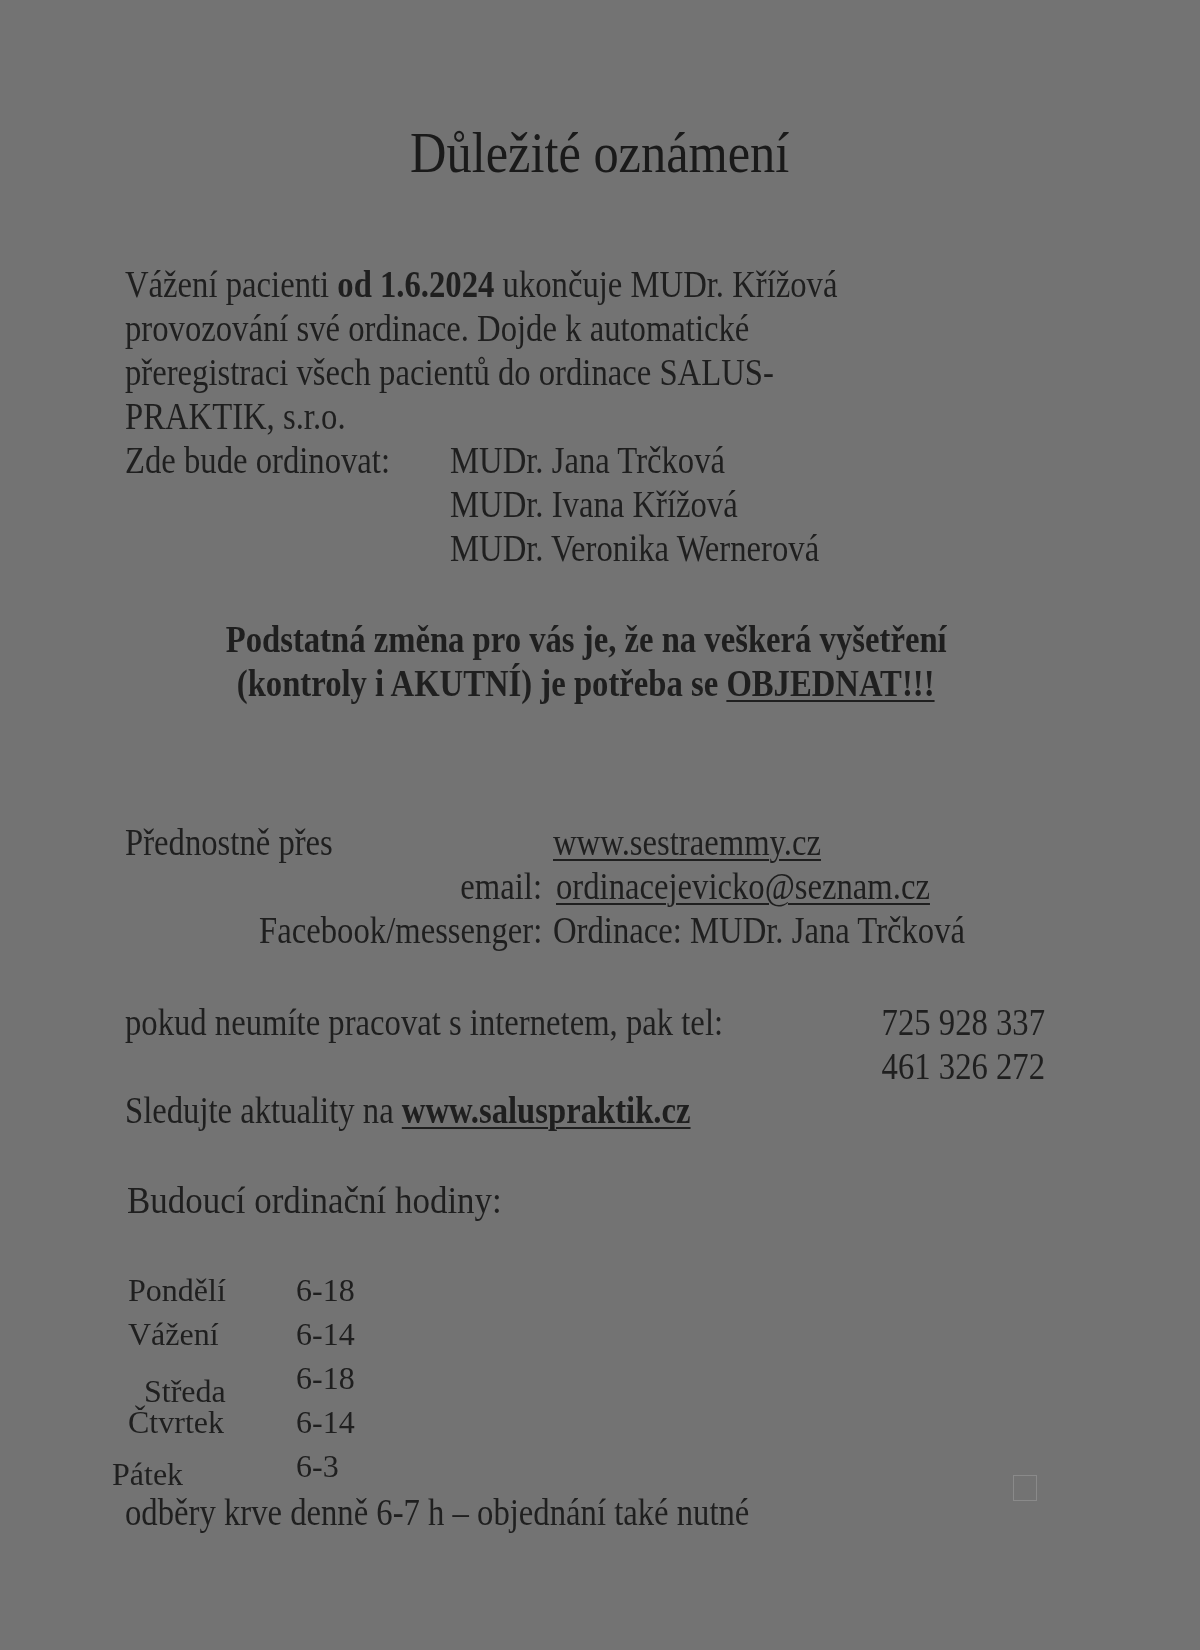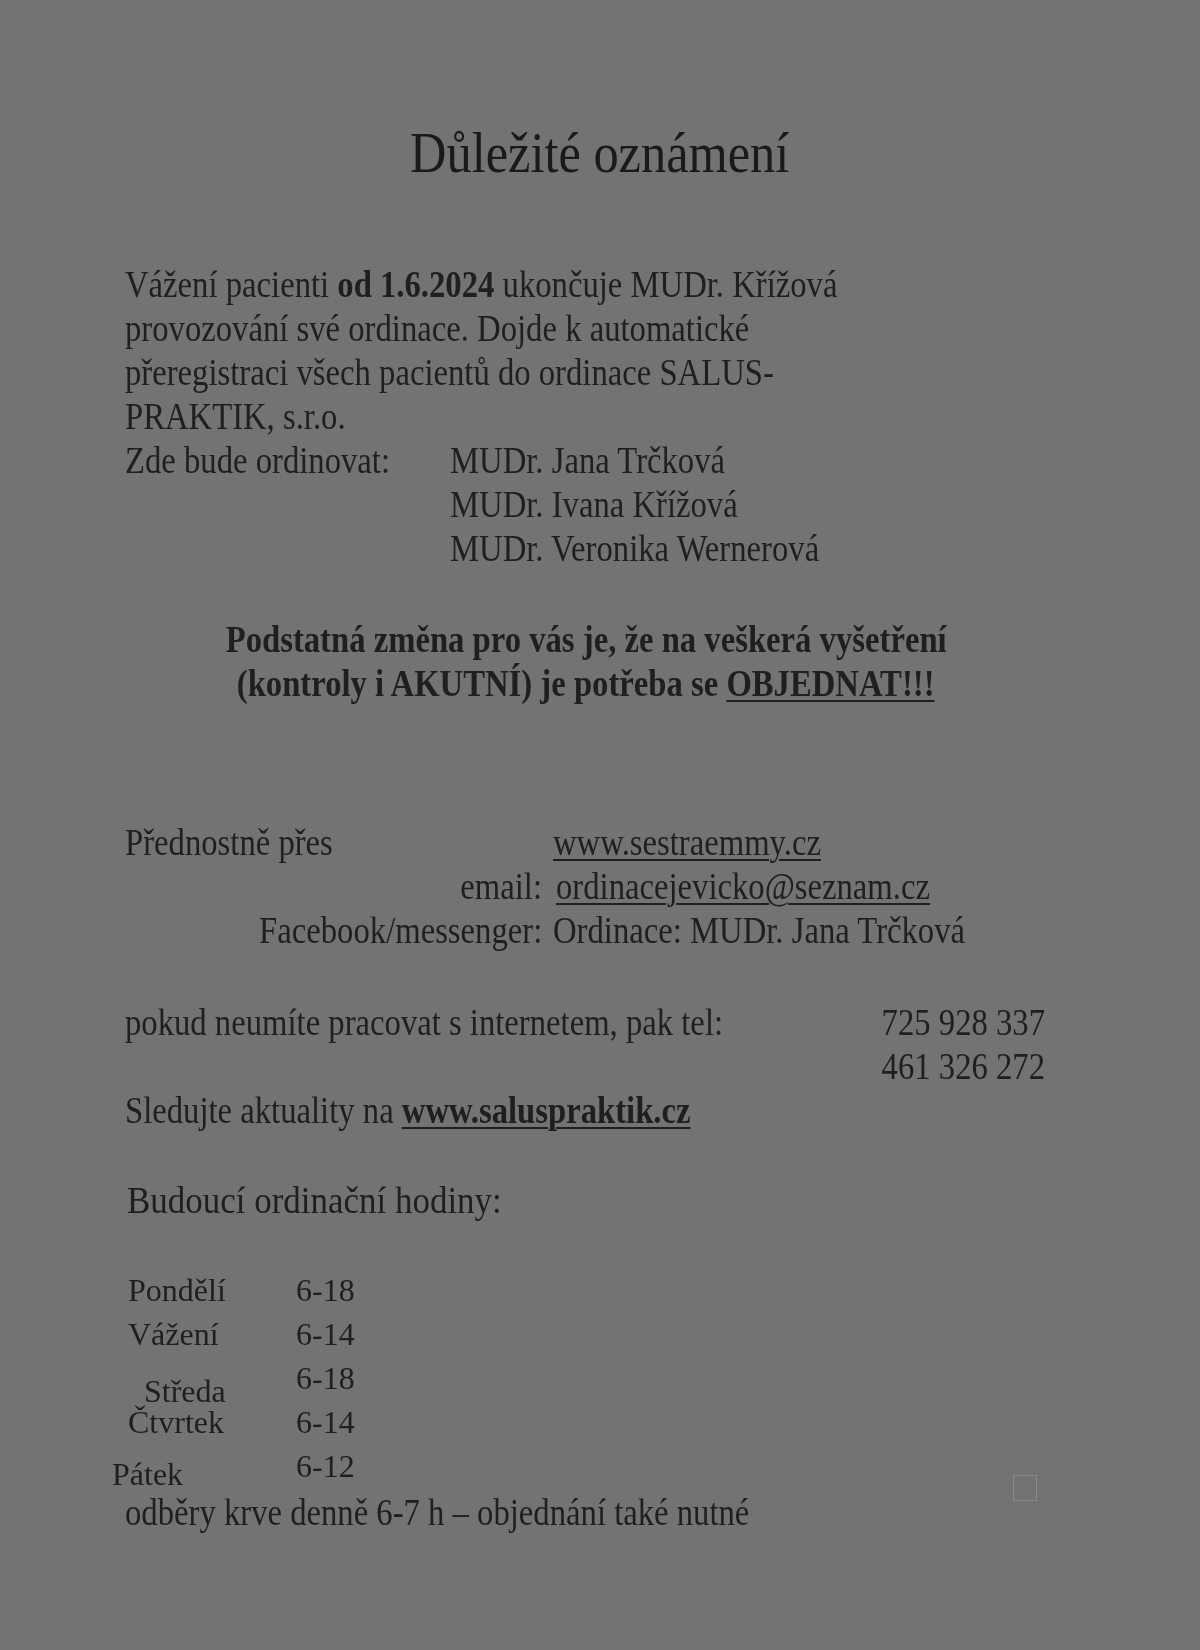--- a/index.html
+++ b/index.html
@@ -138,18 +138,18 @@
   <div class="hours-day" style="left:128px; top:1312px;">Vážení</div>
   <div class="hours-time" style="left:296px; top:1312px;">6-14</div>
 
   <div class="hours-day" style="left:144px; top:1356px;margin-top:13px;">Středa</div>
   <div class="hours-time" style="left:296px; top:1356px;">6-18</div>
 
   <div class="hours-day" style="left:128px; top:1400px;">Čtvrtek</div>
   <div class="hours-time" style="left:296px; top:1400px;">6-14</div>
 
   <div class="hours-day" style="left:112px; top:1444px;margin-top:8px;">Pátek</div>
-  <div class="hours-time" style="left:296px; top:1444px;">6-12</div>
+  <div class="hours-time" style="left:296px; top:1444px;">6-3</div>
 
   <div class="line" style="left:125px; top:1490px;">odběry krve denně 6-7 h – objednání také nutné</div>
 
   <div class="checkbox"></div>
 </div>
 
 </body></html>

